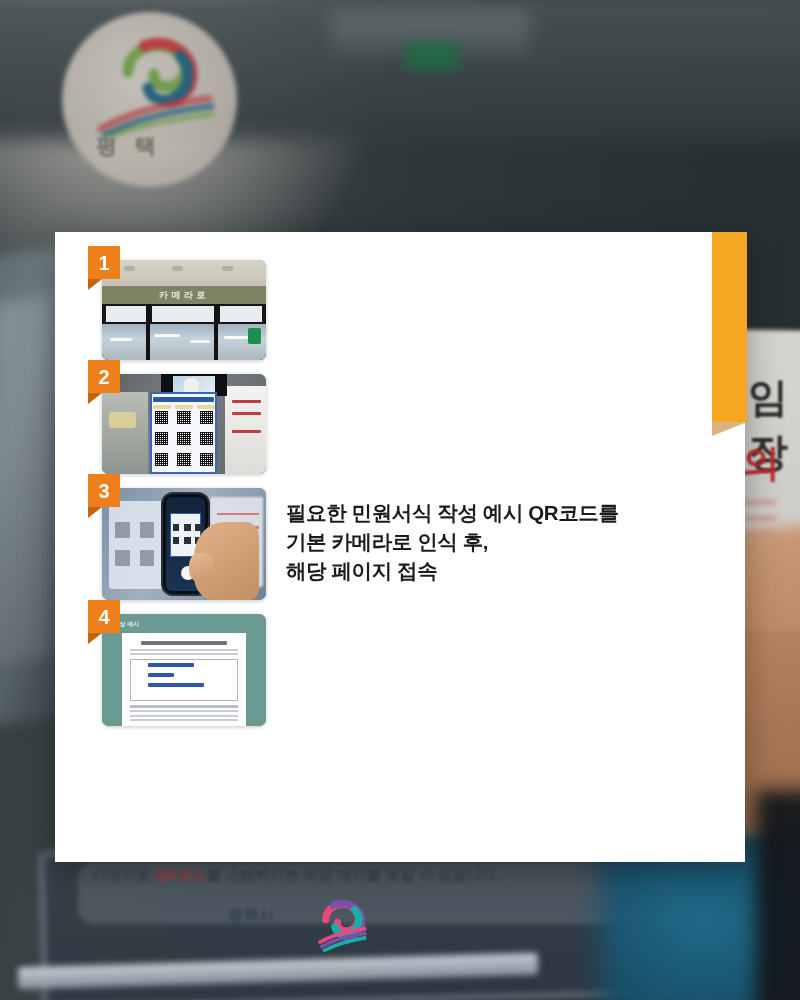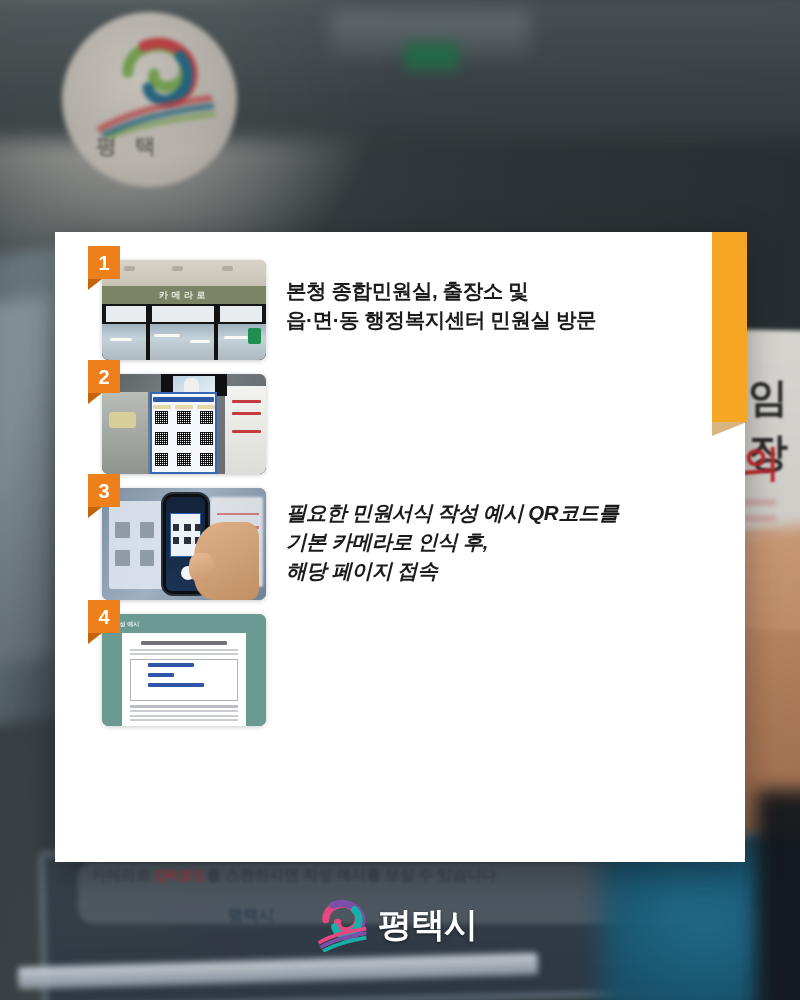--- a/index.html
+++ b/index.html
@@ -261,21 +261,21 @@
   .t4-grid{position:absolute;left:17%;right:17%;border:.7px solid #aeb3b9;}
 
   
   .step-text {
     margin-left:20px; padding-top:16px;
     font-size:20.5px; font-weight:700; color:#1b1b1b;
     line-height:1.42; letter-spacing:-.4px; white-space:pre-line;
     font-family:"Liberation Sans","DejaVu Sans",sans-serif;
   }
   .step.s2 .step-text { padding-top:34px; }
-  .step.s3 .step-text { padding-top:10px;font-style:italic; }
+  .step.s3 .step-text { padding-top:10px; }
   .step.s4 .step-text { padding-top:22px; }
 
   
   .brand {
     position:absolute; left:315px; top:898px; z-index:8;
     display:flex; align-items:center; gap:9px;
   }
   .brand-mark { width:54px; height:54px; position:relative; }
   .brand-name {
     font-size:34px; font-weight:900; color:#ffffff; letter-spacing:-1px;
@@ -350,22 +350,20 @@
             <div class="t1-lower"></div>
             <div class="t1-mull" style="left:44px"></div>
             <div class="t1-mull" style="left:112px"></div>
             <div class="t1-lamp" style="left:8px;top:78px;width:22px"></div>
             <div class="t1-lamp" style="left:52px;top:74px;width:26px"></div>
             <div class="t1-lamp" style="left:88px;top:80px;width:20px"></div>
             <div class="t1-lamp" style="left:122px;top:76px;width:24px"></div>
             <div class="t1-green"></div>
           </div>
         </div>
-        <div class="step-text">본청 종합민원실, 출장소 및
-읍·면·동 행정복지센터 민원실 방문</div>
       </div>
 
       <div class="step s2">
         <div class="thumb-wrap">
           <div class="badge">2</div>
           <div class="thumb">
             <div class="t2-bg"></div>
             <div class="t2-left"></div>
             <div class="t2-leafy"></div>
             <div class="t2-right"></div>
@@ -455,16 +453,15 @@
 
   <div class="brand">
     <svg class="brand-mark" viewBox="0 0 60 60">
       <path d="M12 24 C12 9, 30 3, 41 10 C52 17, 50 33, 38 36 C30 38, 24 33, 25 27" fill="none" stroke="#E8487F" stroke-width="8" stroke-linecap="round"></path>
       <path d="M20 8 C36 2, 53 12, 52 27 C51 39, 40 46, 31 43" fill="none" stroke="#7B4FA8" stroke-width="8" stroke-linecap="round"></path>
       <path d="M44 13 C52 21, 50 34, 39 39 C31 43, 23 39, 22 32" fill="none" stroke="#17B0A8" stroke-width="8" stroke-linecap="round"></path>
       <path d="M4 50 C20 40, 42 36, 57 34" stroke="#E8487F" stroke-width="4" fill="none"></path>
       <path d="M6 55 C22 45, 44 41, 57 39" stroke="#7B4FA8" stroke-width="4" fill="none"></path>
       <path d="M9 59 C25 50, 45 46, 57 44" stroke="#17B0A8" stroke-width="4" fill="none"></path>
     </svg>
-    <div class="brand-name">평택시</div>
   </div>
 
 </div>
 
 </body></html>

